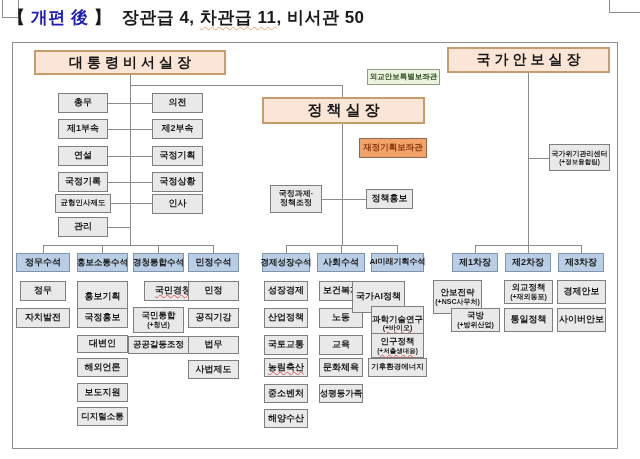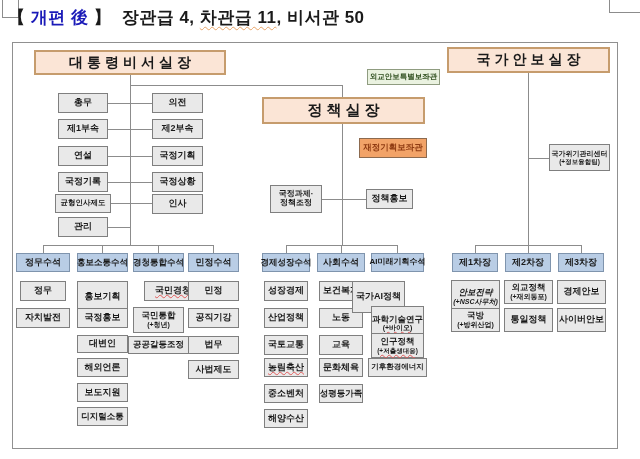--- a/index.html
+++ b/index.html
@@ -157,21 +157,21 @@
   <div class="box f85" style="left:371px;top:306px;width:53px;height:35px;">
     <span>과학기술연구</span>
     <span class="sub rl">(+바이오)</span>
   </div>
   <div class="box f85" style="left:371px;top:333px;width:53px;height:25px;">
     <span>인구정책</span>
     <span class="sub rl" style="font-size:6.5px;">(+저출생대응)</span>
   </div>
   <div class="box f75" style="left:368px;top:358px;width:59px;height:19px;">기후환경에너지</div>
 
-  <div class="box f85" style="left:451px;top:280px;width:49px;height:34px;font-style:italic;">
+  <div class="box f85" style="left:433px;top:280px;width:49px;height:34px;">
     <span>안보전략</span>
     <span class="sub">(+NSC사무처)</span>
   </div>
   <div class="box f85" style="left:451px;top:308px;width:49px;height:24px;">
     <span>국방</span>
     <span class="sub">(+방위산업)</span>
   </div>
 
   <div class="box f85" style="left:504px;top:280px;width:49px;height:24px;">
     <span>외교정책</span>

